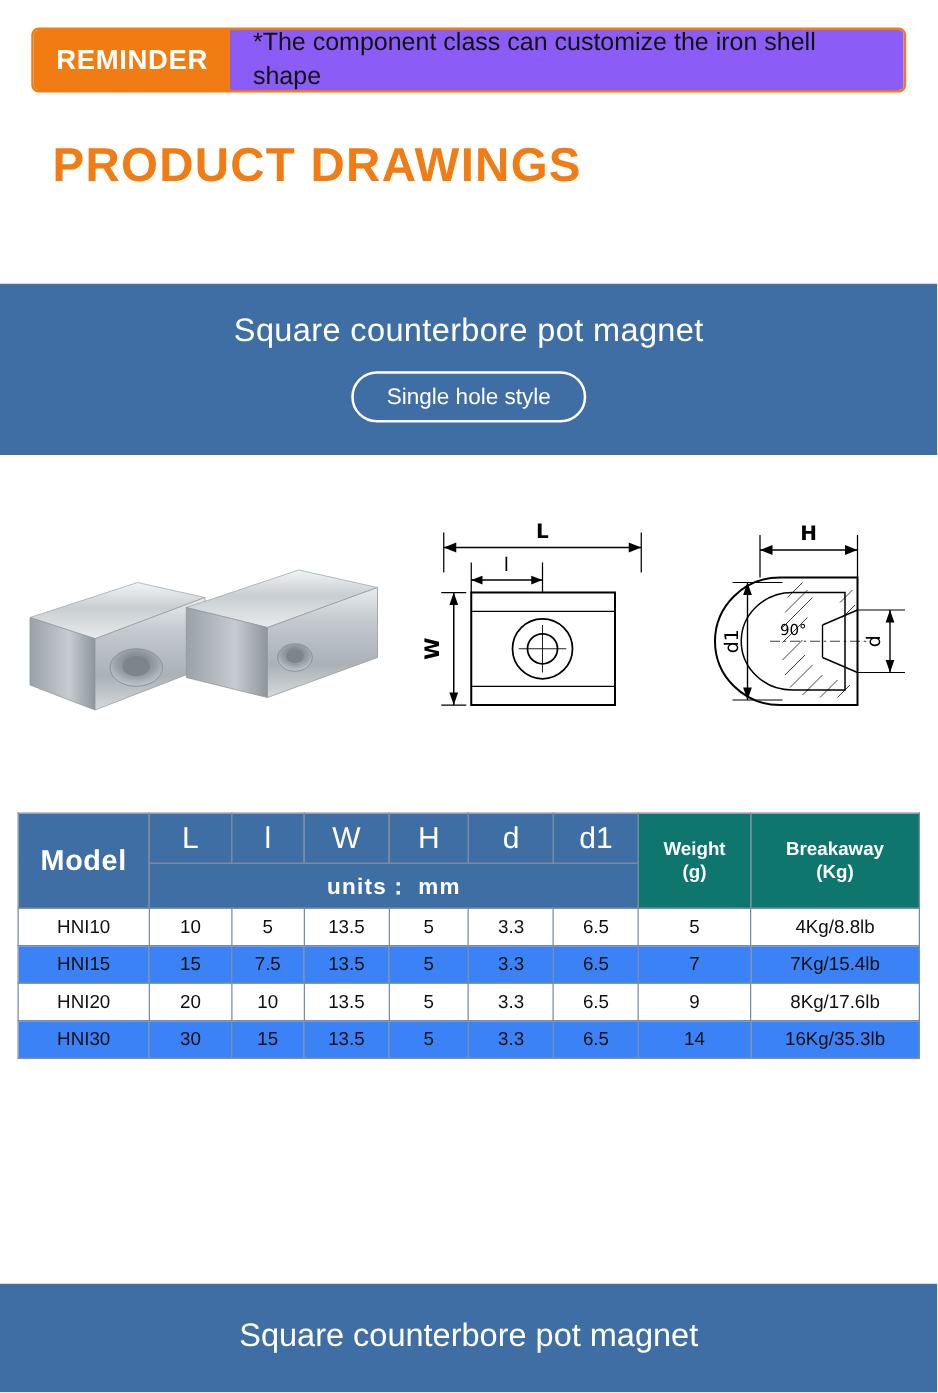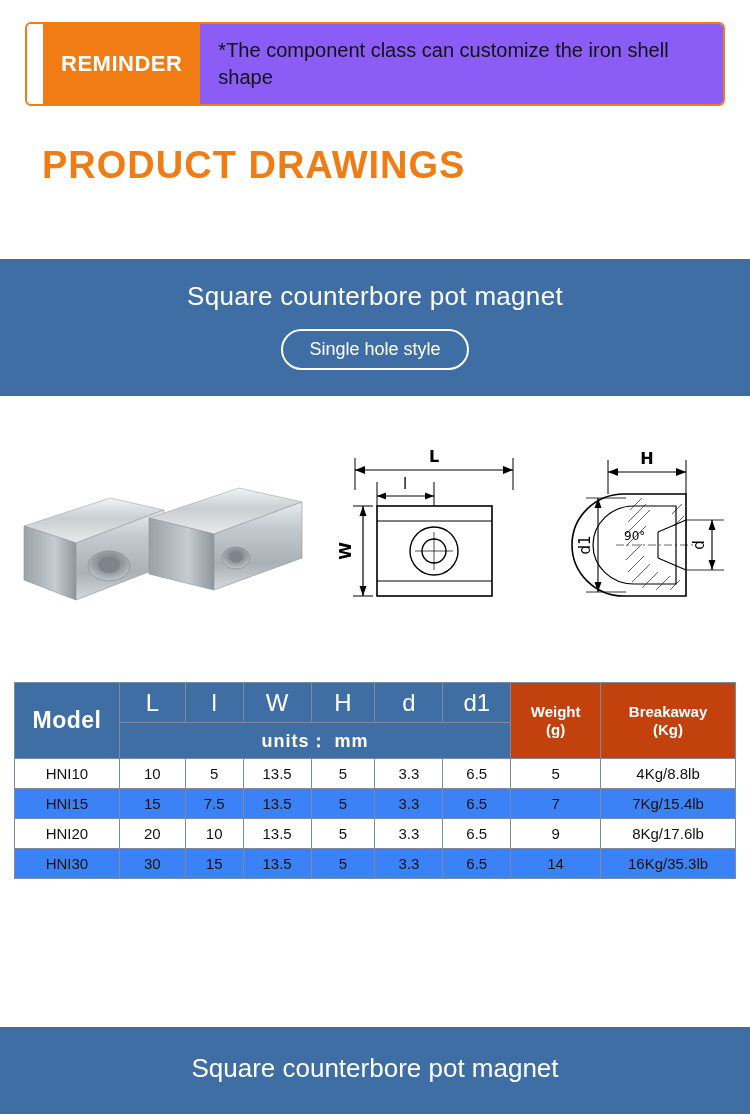--- a/index.html
+++ b/index.html
@@ -19,22 +19,21 @@
   }
 
   
   .reminder-wrap {
     margin: 22px 25px 0 25px;
     display: flex;
     align-items: stretch;
     border: 2px solid #F07C13;
     border-radius: 6px;
     overflow: hidden;
-    height: 84px;
-    padding-left: 16px;
+    height: 52px;
   }
   .reminder-tag {
     background: #F07C13;
     color: #ffffff;
     font-size: 22px;
     font-weight: bold;
     letter-spacing: 0.5px;
     display: flex;
     align-items: center;
     justify-content: center;
@@ -109,21 +108,21 @@
     border: 1px solid #7d8aa0;
     text-align: center;
     padding: 0;
   }
   .hdr-blue {
     background: #3F6EA4;
     color: #ffffff;
     font-weight: normal;
   }
   .hdr-red {
-    background: #c2410c;
+    background: #0f766e;
     color: #ffffff;
     font-weight: bold;
     font-size: 15px;
     line-height: 1.15;
     padding: 4px 2px;
   }
   .model-cell {
     font-size: 23px;
     letter-spacing: 0.5px;
     height: 62px;

